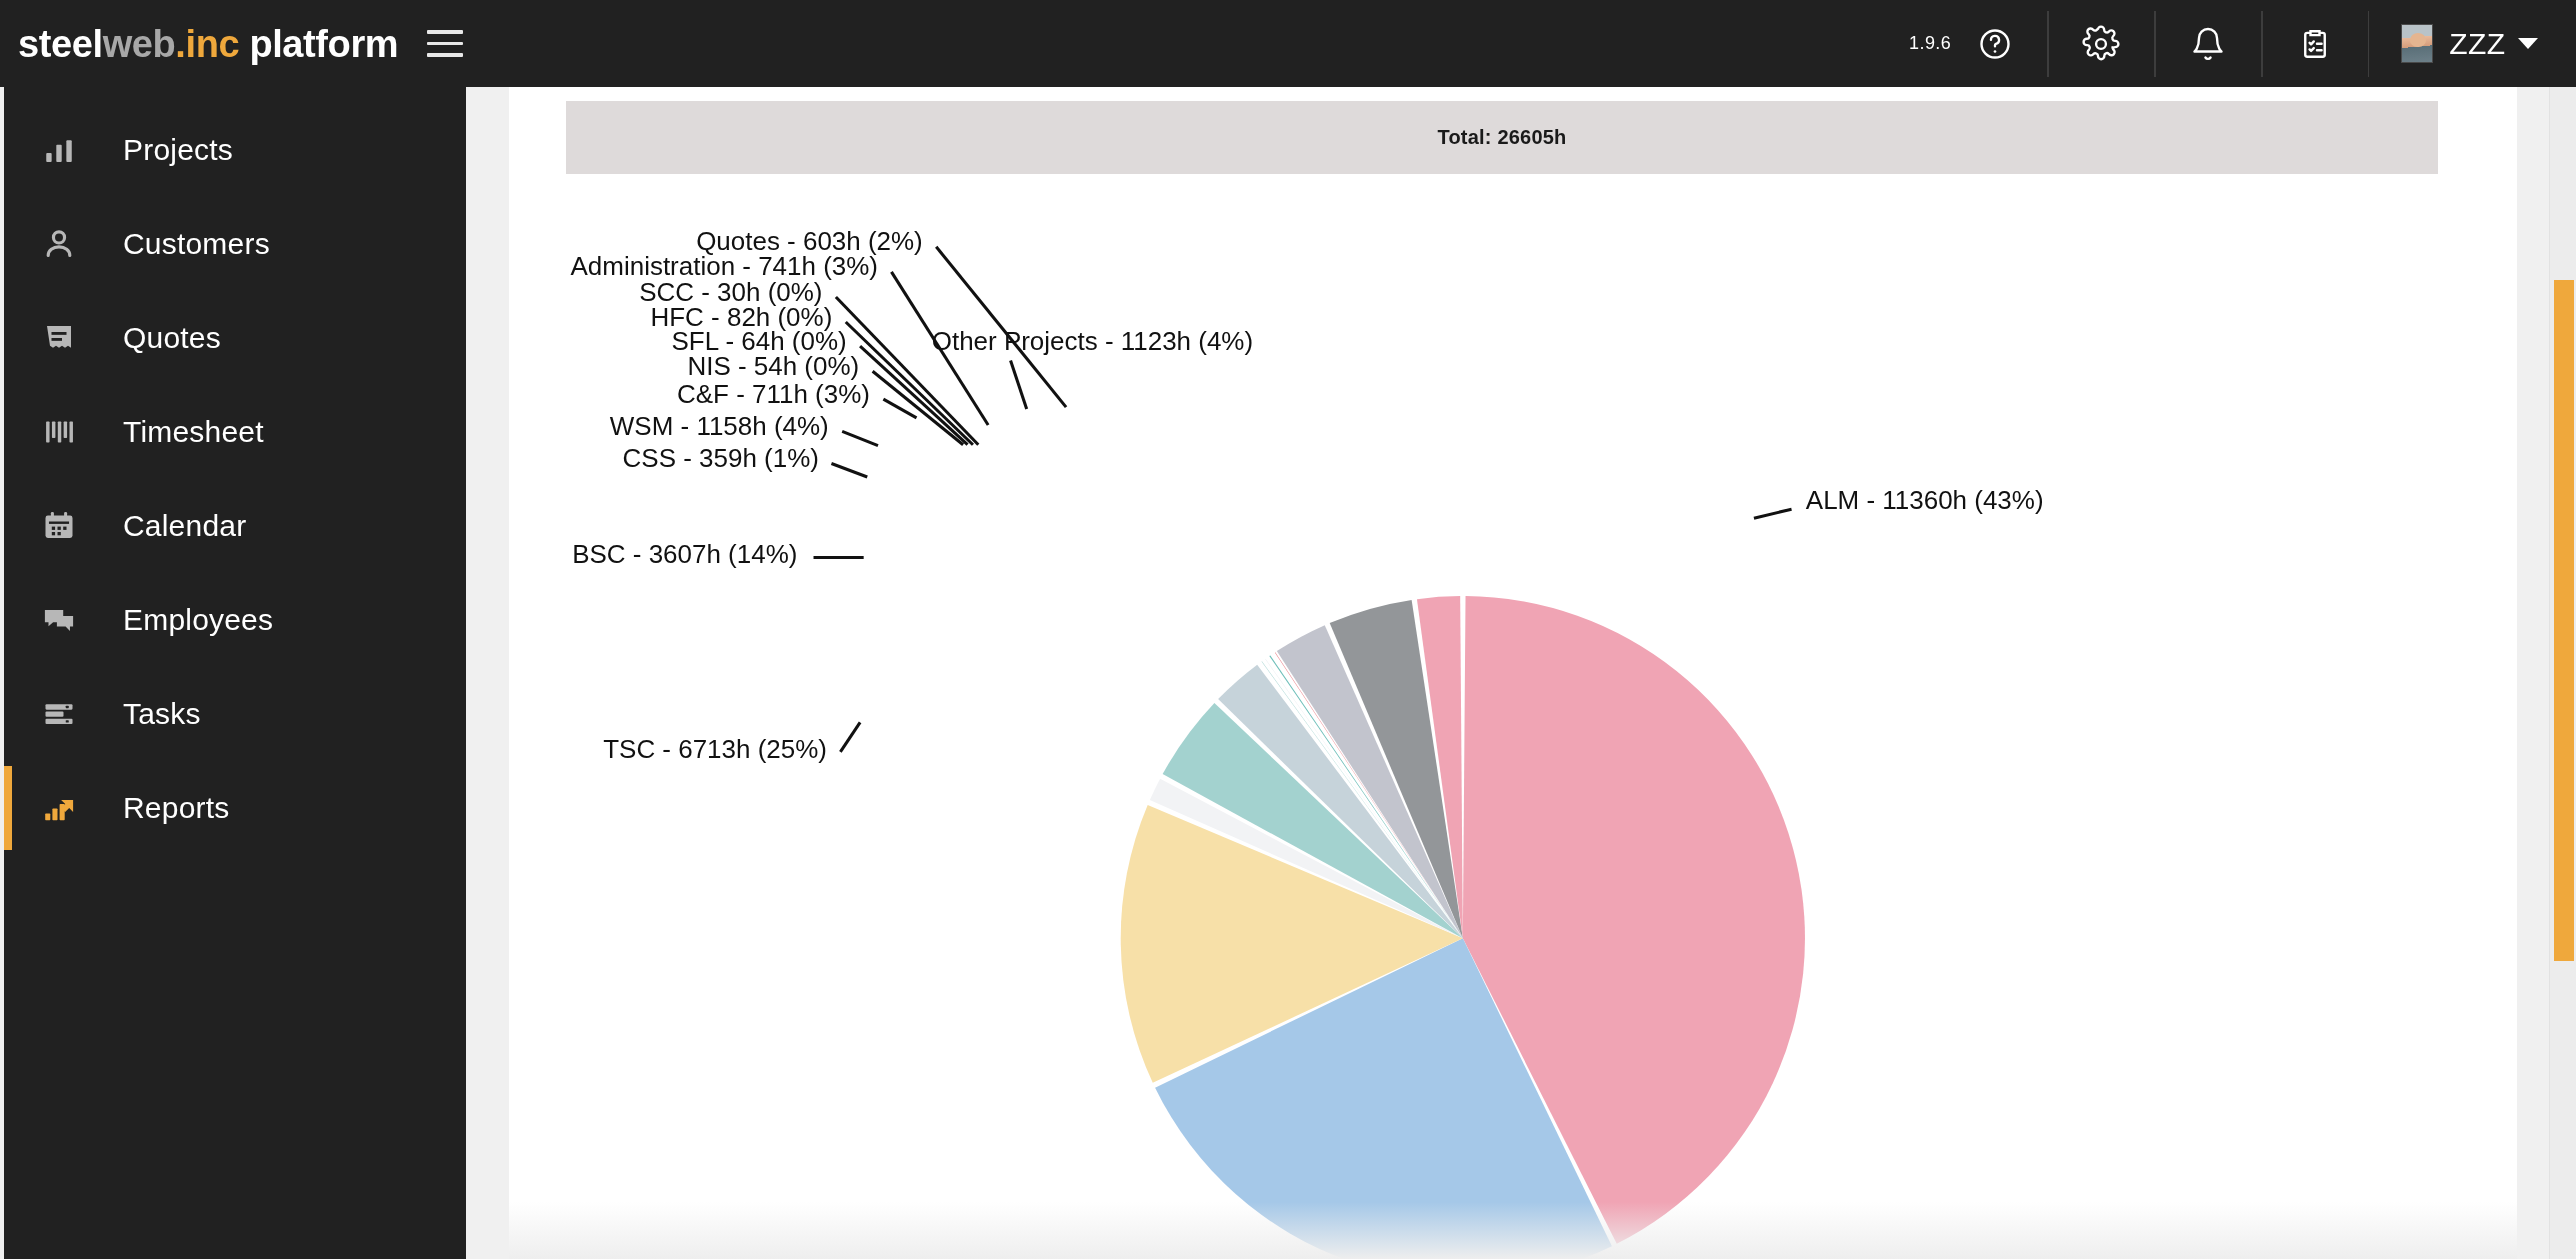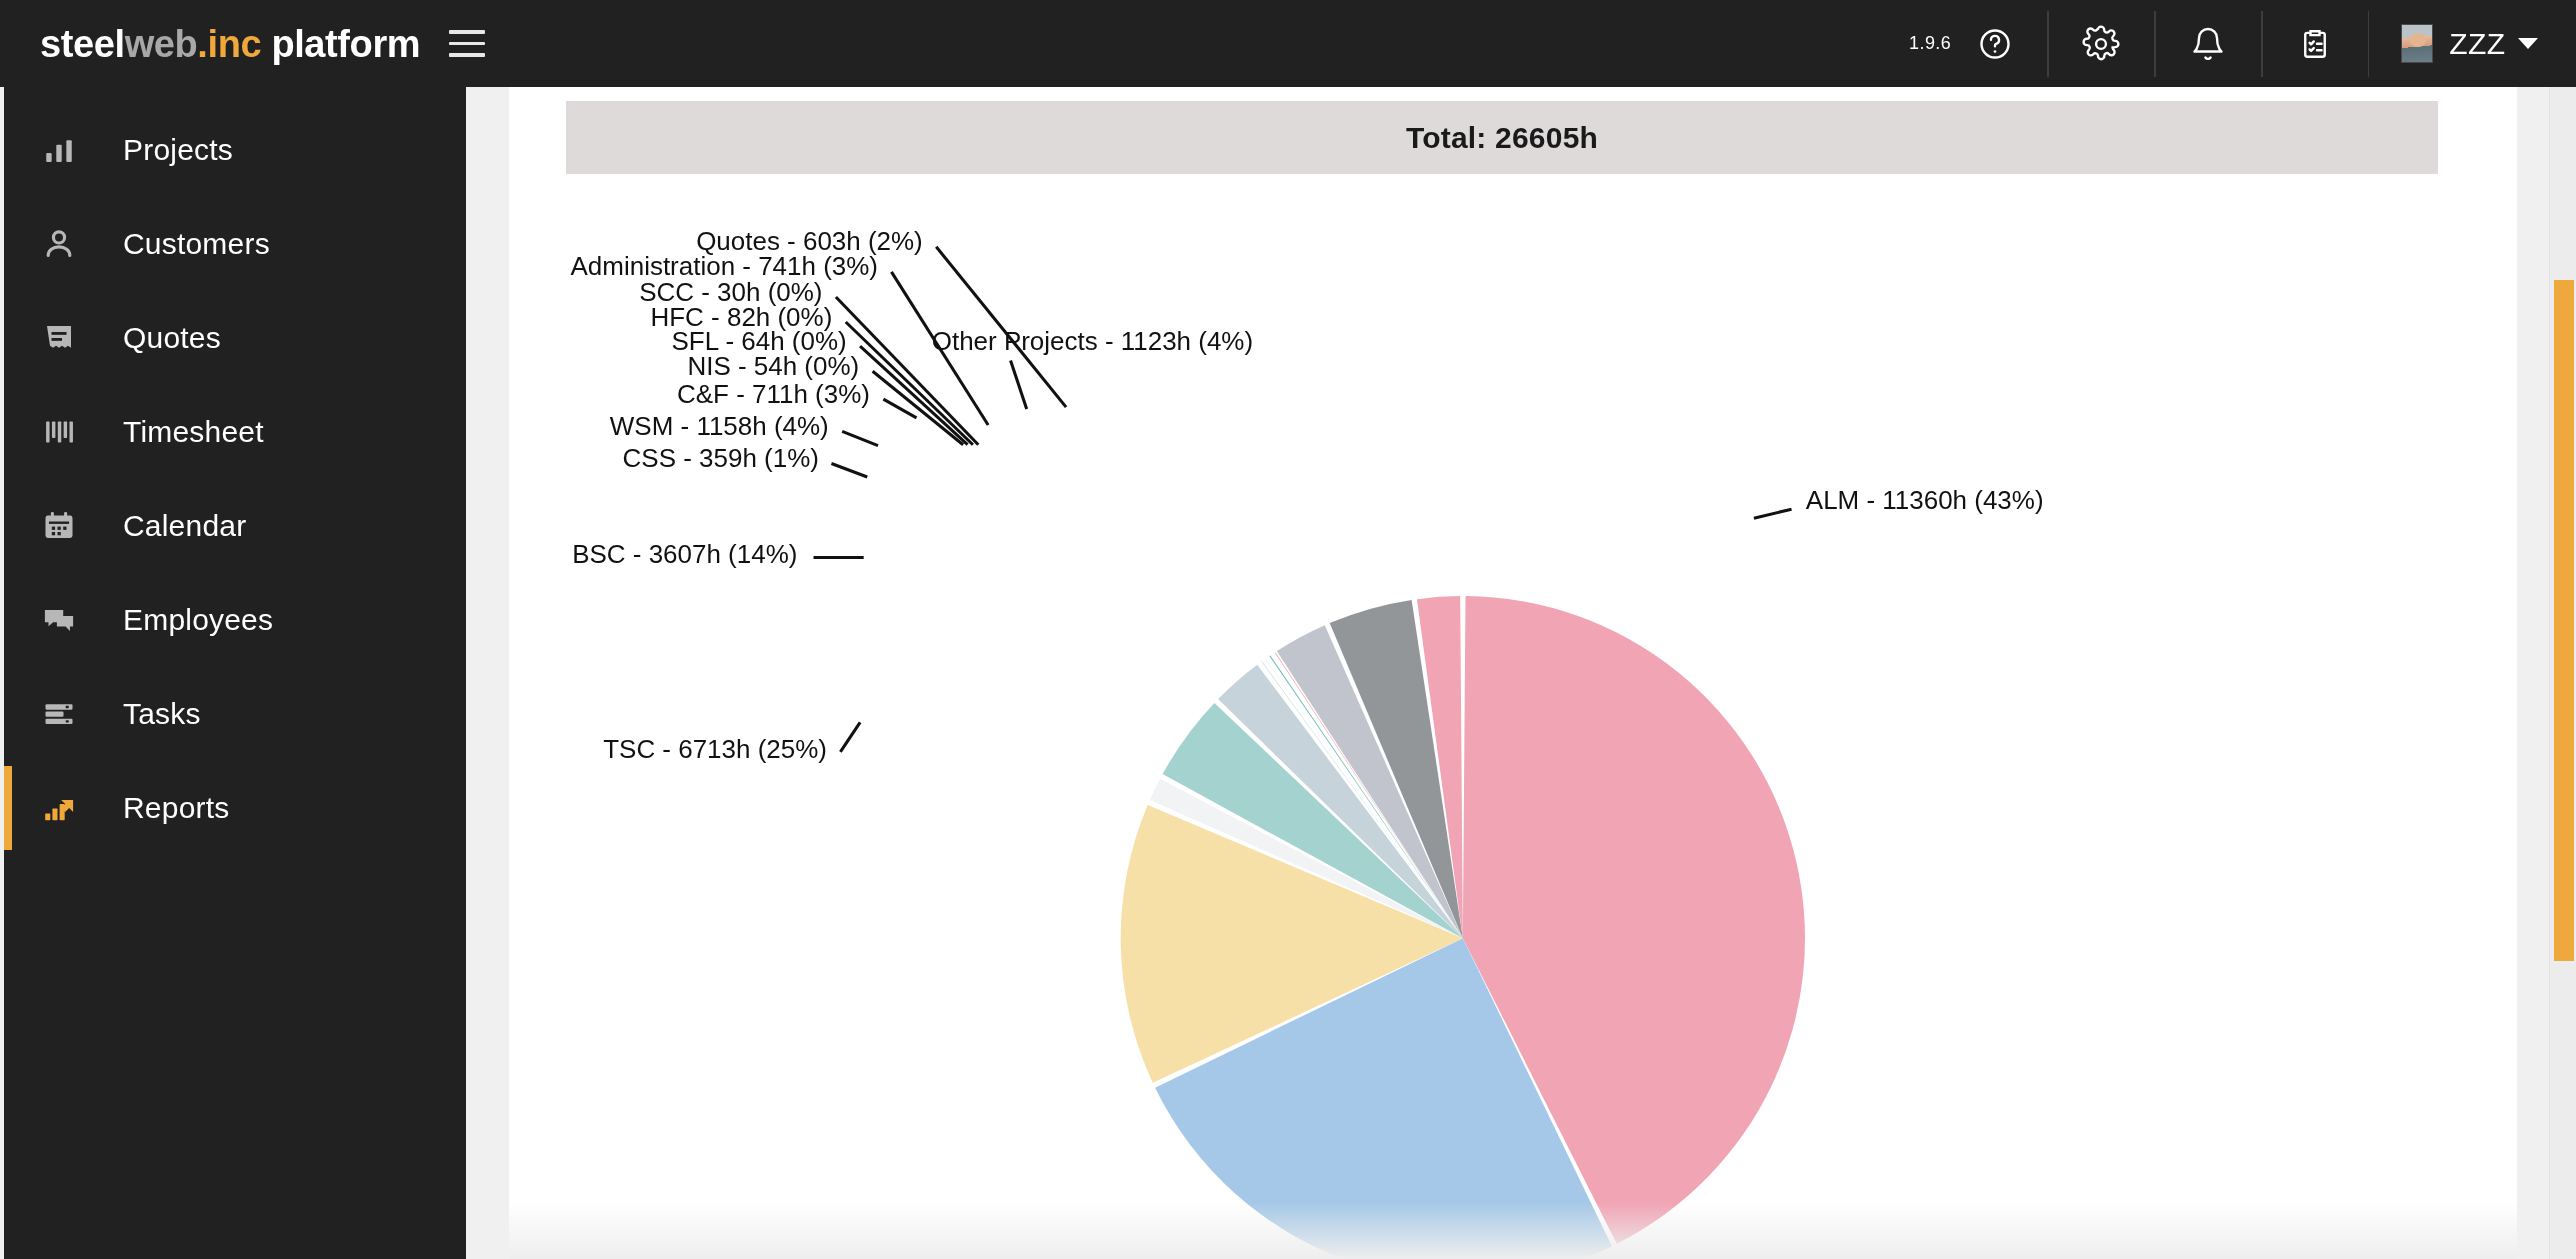--- a/index.html
+++ b/index.html
@@ -12,21 +12,21 @@
   #app { position: relative; width: 2576px; height: 1259px; background:#f0f0f0; }
 
   
   .topbar {
     position: absolute; top: 0; left: 0;
     width: 2576px; height: 87px;
     background: #212121;
     display: flex; align-items: center;
   }
   .logo {
-    margin-left: 40px;
+    margin-left: 18px;
     font-size: 38px; font-weight: 700; letter-spacing: -0.4px;
     white-space: nowrap; line-height: 1;
   }
   .logo .s1 { color: #ffffff; }
   .logo .s2 { color: #a8a8a8; }
   .logo .s3 { color: #efa83c; }
   .logo .s4 { color: #ffffff; }
 
   .hamburger {
     margin-left: 29px; width: 41px; height: 36px;
@@ -99,21 +99,21 @@
   }
   .card::after{
     content:""; position:absolute; left:0; right:0; bottom:0; height:57px;
     background: linear-gradient(to bottom, rgba(255,255,255,0) 0%, #eeeeee 100%);
   }
   .totalbar {
     position:absolute; top: 14.3px; left: 57px; width: 1872px; height: 73px;
     background:#dedada;
     display:flex; align-items:center; justify-content:center;
   }
-  .totalbar .tt { font-size: 30px; font-weight: 700; color:#1a1a1a; letter-spacing:0.2px; }
+  .totalbar .tt { font-size: 20px; font-weight: 700; color:#1a1a1a; letter-spacing:0.2px; }
 
   .chartarea { position:absolute; top:87px; left:0; width:2008px; height:1086px; }
   .chartarea svg { display:block; }
 
   
   .scrolltrack {
     position:absolute; top: 87px; right: 0; width: 27px; height: 1172px;
     background: #ececec; border-left: 0.9px solid #e2e2e2;
   }
   .scrollthumb {

